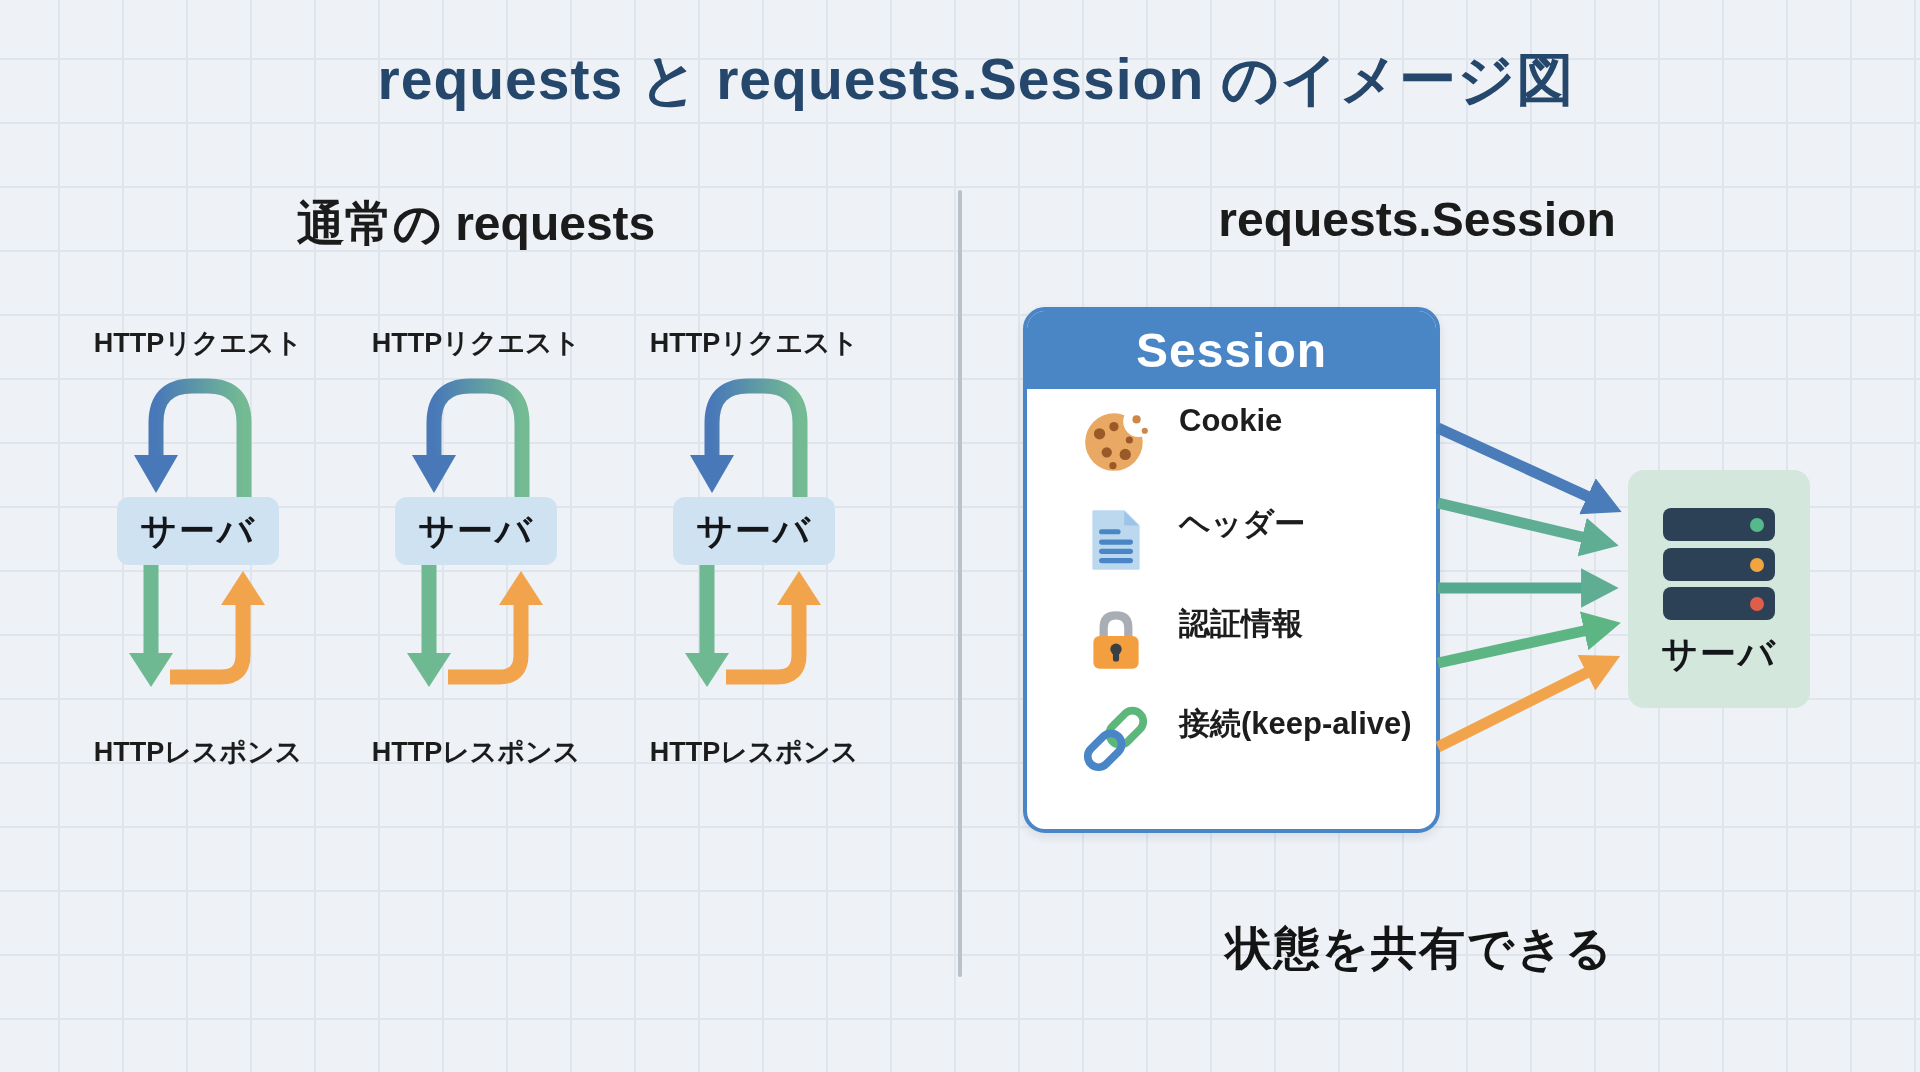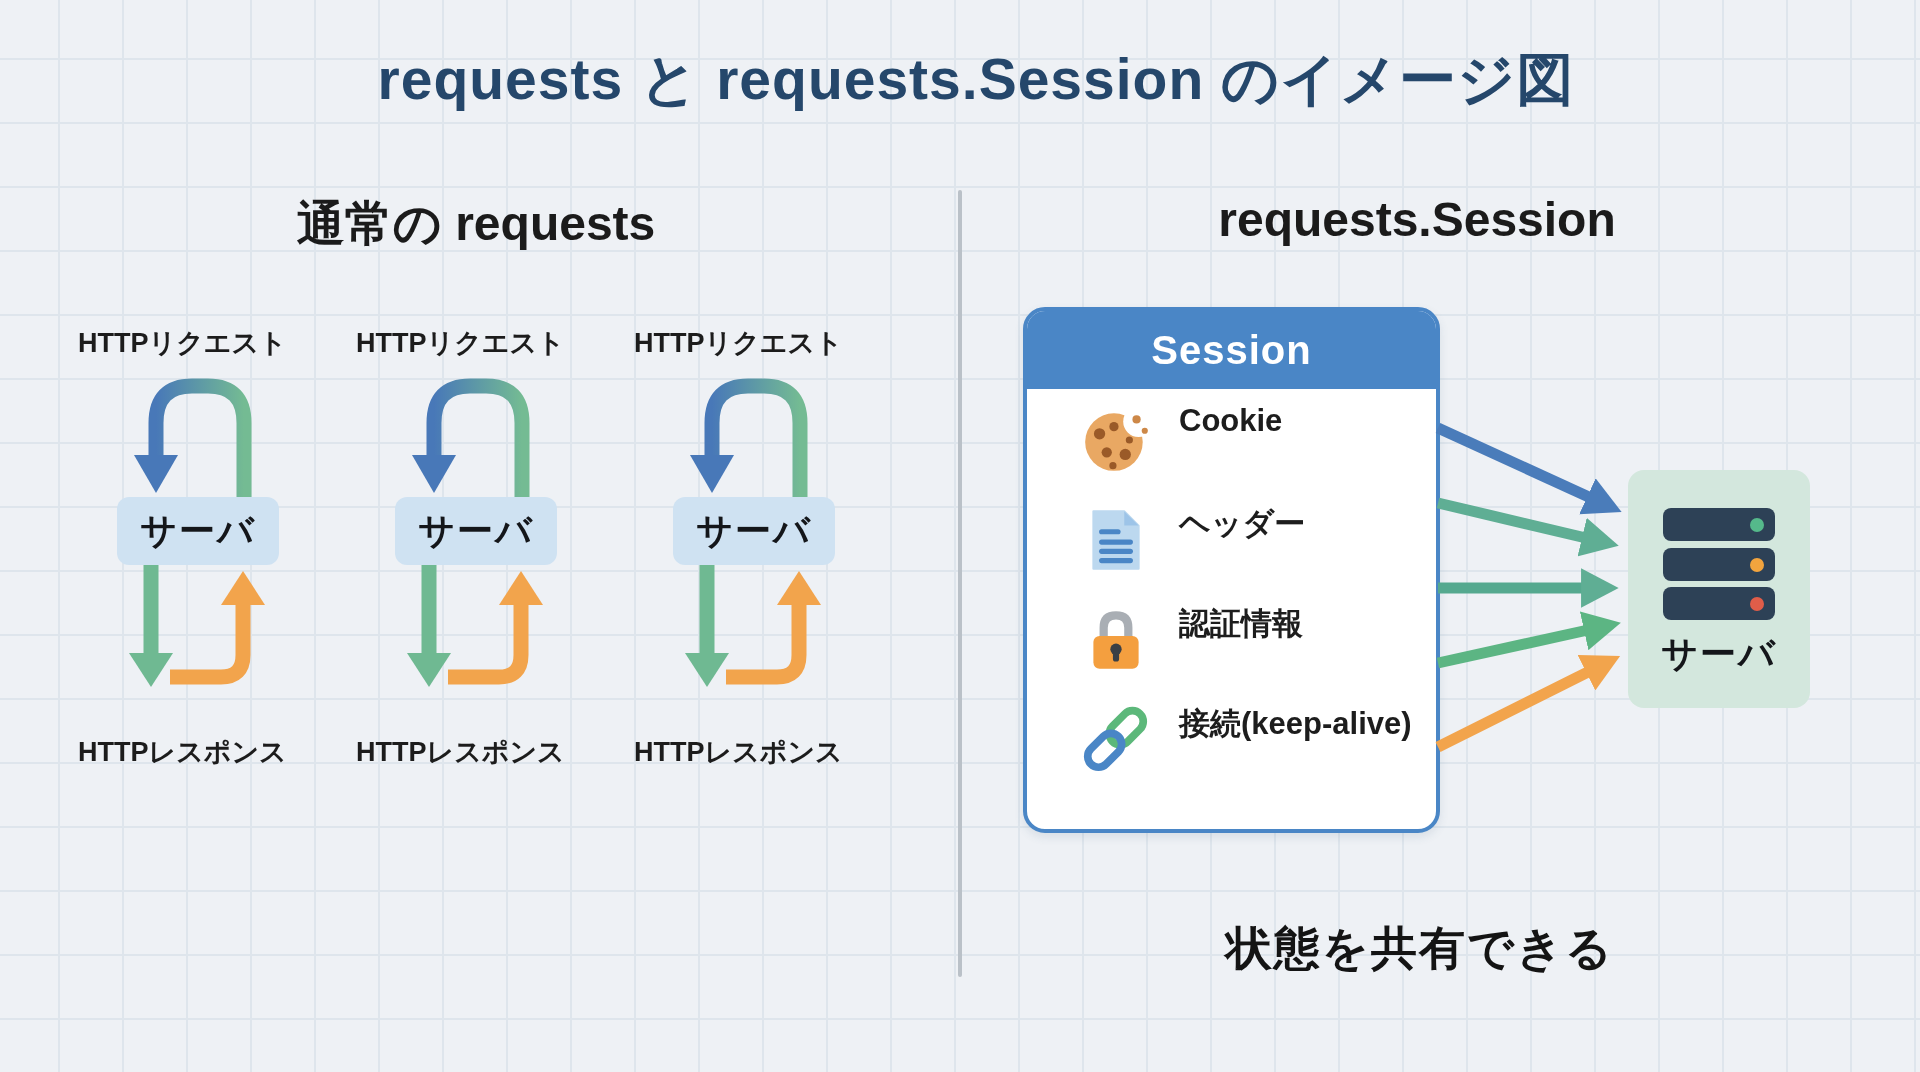--- a/index.html
+++ b/index.html
@@ -31,21 +31,21 @@
   .divider{
     position:absolute;left:958px;top:190px;width:4px;height:787px;
     background:#bac1c8;border-radius:2px;
   }
   
   .unit{position:absolute;top:325px;width:220px;height:435px;}
   .unit-1{left:88px;}
   .unit-2{left:366px;}
   .unit-3{left:644px;}
   .req-label,.res-label{
-    position:absolute;left:-10px;width:240px;
+    position:absolute;left:-10px;width:240px;text-align:center;
     font-size:27px;font-weight:bold;color:#1c1c1c;white-space:nowrap;
   }
   .req-label{top:0;}
   .res-label{top:373px;margin-top:36px;}
   .flow{position:absolute;left:0;top:40px;}
   .server-box{
     position:absolute;left:29px;top:172px;width:162px;height:68px;
     background:#cfe2f2;border-radius:12px;
     display:flex;align-items:center;justify-content:center;
     font-size:36px;font-weight:bold;color:#14161a;letter-spacing:2px;
@@ -53,21 +53,21 @@
   
   .session-box{
     position:absolute;left:1023px;top:307px;width:417px;height:526px;
     background:#ffffff;border:4px solid #4a86c6;border-radius:22px;
     box-sizing:border-box;overflow:hidden;
     box-shadow:0 4px 10px rgba(60,90,120,0.12);
   }
   .session-header{
     height:78px;background:#4a86c6;
     display:flex;align-items:center;justify-content:center;
-    font-size:40px;font-weight:bold;color:#ffffff;letter-spacing:1px;
+    font-size:48px;font-weight:bold;color:#ffffff;letter-spacing:1px;
   }
   .session-items{padding:14px 0 0 52px;}
   .session-item{height:100px;display:flex;gap:26px;}
   .session-item .icon{width:74px;height:74px;flex:0 0 74px;}
   .session-item .item-label{
     font-size:31px;font-weight:bold;color:#1d1d1d;white-space:nowrap;
   }
   
   .fan-arrows{position:absolute;left:1433px;top:400px;}
   

